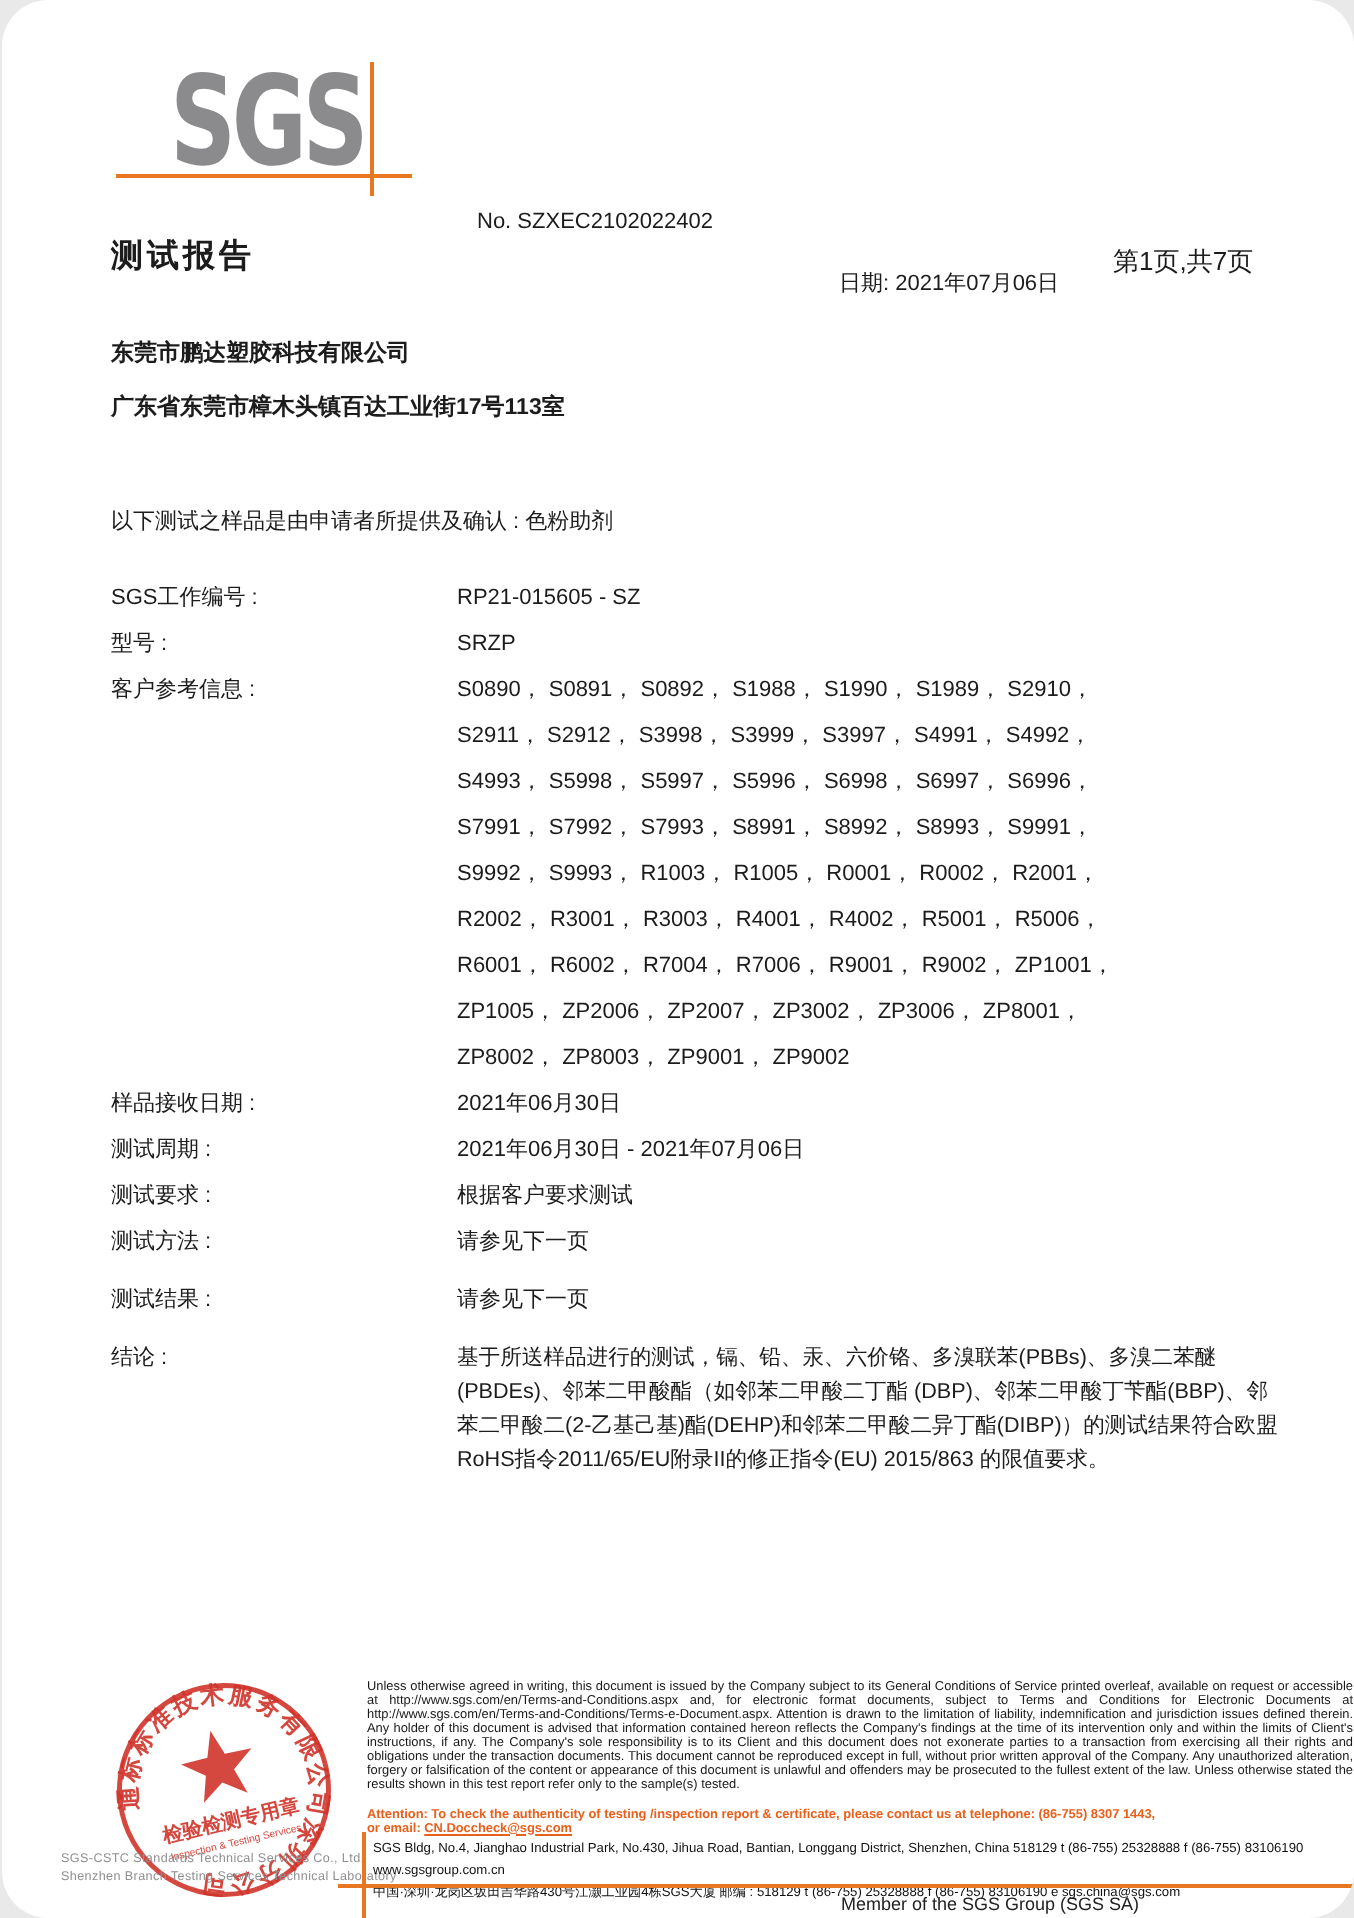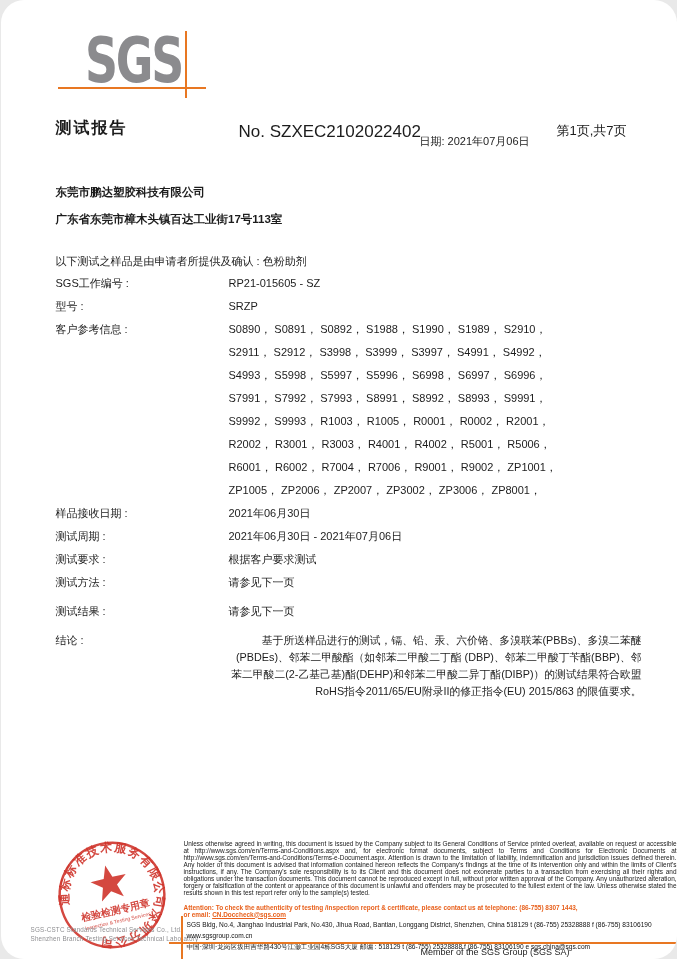--- a/index.html
+++ b/index.html
@@ -12,34 +12,34 @@
   .logo-wrap{position:absolute;left:84px;top:34px;}
   .logo-text{
     font-family:"DejaVu Sans","Liberation Sans",sans-serif;
     font-weight:bold;font-size:62px;line-height:54px;color:#8b8b8e;
     letter-spacing:-3px;transform:scaleX(.74);transform-origin:left top;
   }
   .logo-vline{position:absolute;left:184px;top:31px;width:2px;height:67px;background:#e87722;}
   .logo-hline{position:absolute;left:57px;top:87px;width:148px;height:2px;background:#e87722;}
   
   .hdr-title{position:absolute;left:55px;top:118px;font-size:16px;font-weight:bold;letter-spacing:2px;}
-  .hdr-no{position:absolute;left:238px;top:122px;font-size:17px;text-align:center;}
+  .hdr-no{position:absolute;left:238px;top:105px;font-size:11px;text-align:center;}
   .hdr-date{position:absolute;left:419px;top:134px;font-size:11px;}
   .hdr-page{position:absolute;left:556px;top:122px;font-size:13px;}
   
-  .applicant{position:absolute;left:55px;top:164px;font-size:11.5px;font-weight:600;line-height:27px;margin-top:15px;}
+  .applicant{position:absolute;left:55px;top:164px;font-size:11.5px;font-weight:600;line-height:27px;}
   
   .content{position:absolute;left:55px;top:250px;width:586px;font-size:11px;}
-  .intro{line-height:22px;margin-bottom:0;}
+  .intro{line-height:22px;margin-bottom:16px;}
   .row{display:flex;line-height:23px;}
   .row .lbl{width:173px;flex:0 0 173px;}
   .row .val{flex:1;}
   .mt6{margin-top:6px;}
   .codes div{line-height:23px;}
-  .conclusion-val{line-height:17px;font-size:10.8px;padding-top:3px;text-align:right;}
+  .conclusion-val{line-height:17px;font-size:10.8px;padding-top:3px;}
   
   .stamp{position:absolute;left:50px;top:838px;width:122px;height:114px;transform:rotate(-13deg);}
   .footer-co{position:absolute;left:30px;top:925px;font-size:6.3px;line-height:9px;color:#8f8f92;letter-spacing:.2px;}
   .disclaimer{
     position:absolute;left:183px;top:840px;width:493px;
     font-size:6.45px;line-height:7px;text-align:justify;color:#191919;
   }
   .attention{
     position:absolute;left:183px;top:903.5px;width:493px;
     font-size:6.45px;line-height:7px;font-weight:bold;color:#e8601c;
@@ -91,20 +91,21 @@
       <div class="lbl">客户参考信息 :</div>
       <div class="val codes">
         <div>S0890， S0891， S0892， S1988， S1990， S1989， S2910，</div>
         <div>S2911， S2912， S3998， S3999， S3997， S4991， S4992，</div>
         <div>S4993， S5998， S5997， S5996， S6998， S6997， S6996，</div>
         <div>S7991， S7992， S7993， S8991， S8992， S8993， S9991，</div>
         <div>S9992， S9993， R1003， R1005， R0001， R0002， R2001，</div>
         <div>R2002， R3001， R3003， R4001， R4002， R5001， R5006，</div>
         <div>R6001， R6002， R7004， R7006， R9001， R9002， ZP1001，</div>
         <div>ZP1005， ZP2006， ZP2007， ZP3002， ZP3006， ZP8001，</div>
+        <div>ZP8002， ZP8003， ZP9001， ZP9002</div>
       </div>
     </div>
 
     <div class="row">
       <div class="lbl">样品接收日期 :</div>
       <div class="val">2021年06月30日</div>
     </div>
 
     <div class="row">
       <div class="lbl">测试周期 :</div>

